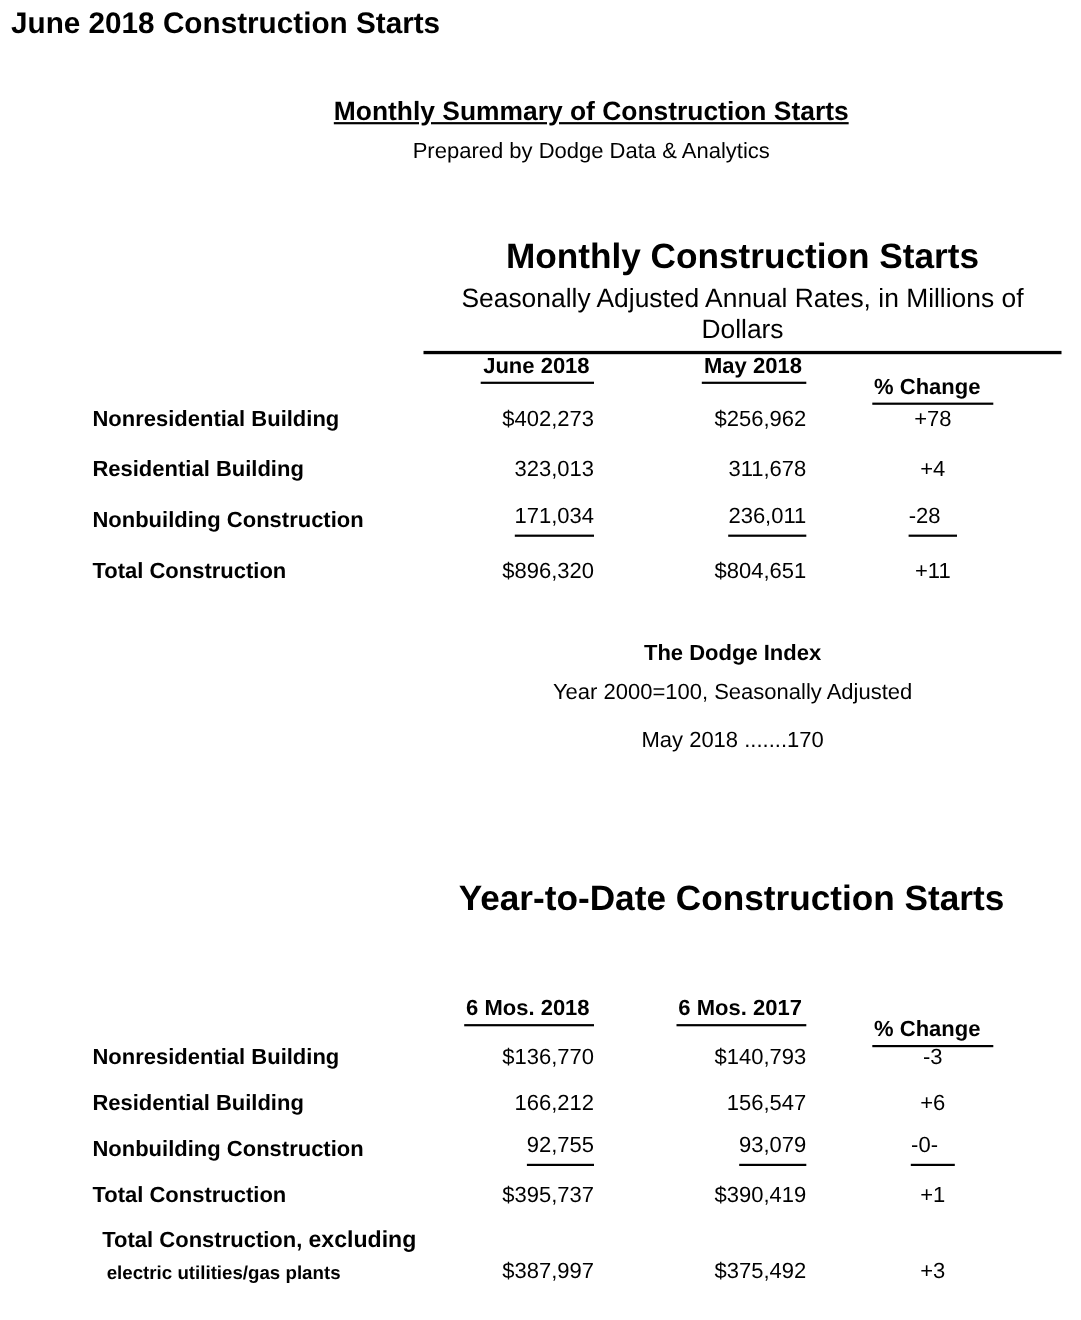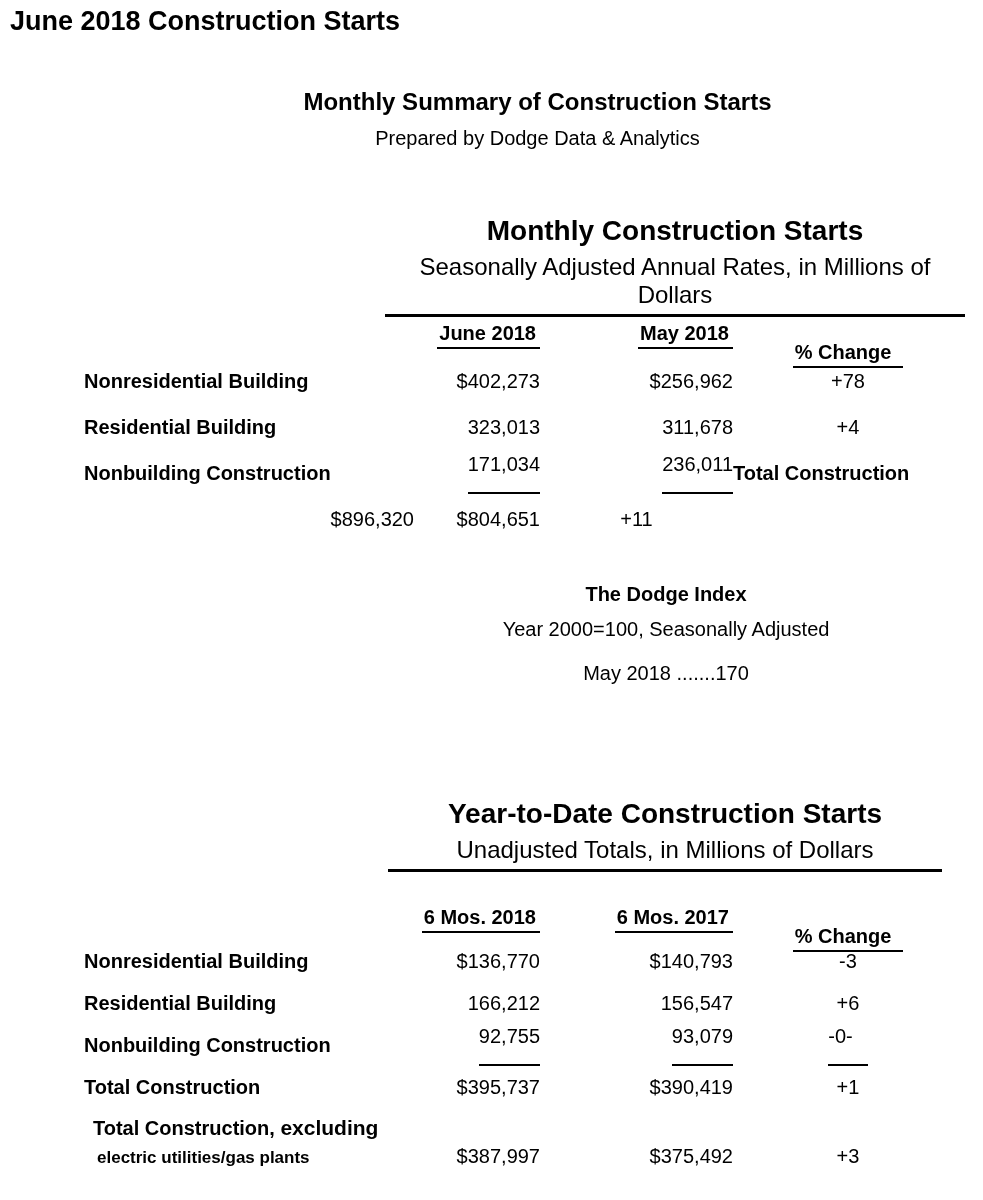--- a/index.html
+++ b/index.html
@@ -8,41 +8,41 @@
     color:#000;font-family:"Liberation Sans","DejaVu Sans",sans-serif;
     -webkit-font-smoothing:antialiased;
   }
   .abs{position:absolute;}
 
   
   .page-title{left:10px;top:6px;font-size:27px;font-weight:bold;letter-spacing:0;}
 
   
   .doc-header{left:92px;right:0;top:88px;text-align:center;}
-  .doc-title{font-size:24px;font-weight:bold;}
+  .doc-title{font-size:24px;font-weight:bold;text-decoration:underline;}
   .doc-sub{font-size:20px;margin-top:11px;}
 
   
   .sect{text-align:center;}
-  .sect-title{font-size:28px;font-weight:bold;}
+  .sect-title{font-size:32px;font-weight:bold;}
   .sect-sub{font-size:24px;margin-top:6px;padding-bottom:5px;border-bottom:3px solid #000;}
   .sect-monthly{left:385px;top:215px;width:580px;}
   .sect-ytd{left:388px;top:798px;width:554px;}
 
   
   .tbl{display:grid;grid-template-columns:330px 126px 193px 230px;align-items:center;font-size:20px;}
   .tbl-monthly{left:84px;top:312px;grid-auto-rows:46px;}
   .tbl-ytd{left:84px;top:898px;grid-auto-rows:42px;}
   .tbl .lbl{font-weight:bold;}
   .tbl .num{text-align:right;}
   .tbl .chg{text-align:center;}
   .hdr{font-weight:bold;}
   .hdr span{display:inline-block;border-bottom:2px solid #000;padding:0 4px 2px 2px;}
   .hdr.chg span{padding-right:12px;margin-top:39px;}
-  .u{display:inline-block;border-bottom:2px solid #000;padding-bottom:16px;}
+  .u{display:inline-block;border-bottom:2px solid #000;padding-bottom:5px;}
   .u.trail{padding-right:15px;}
 
   
   .dodge{left:350px;top:583px;width:632px;text-align:center;}
   .dodge-title{font-size:20px;font-weight:bold;}
   .dodge-sub{font-size:20px;margin-top:12px;}
   .dodge-line{font-size:20px;margin-top:21px;}
 
   
   .xrow{left:84px;top:1116px;display:grid;grid-template-columns:330px 126px 193px 230px;align-items:end;font-size:20px;}
@@ -80,36 +80,36 @@
   <div class="chg">+78</div>
 
   <div class="lbl">Residential Building</div>
   <div class="num">323,013</div>
   <div class="num">311,678</div>
   <div class="chg">+4</div>
 
   <div class="lbl">Nonbuilding Construction</div>
   <div class="num"><span class="u">171,034</span></div>
   <div class="num"><span class="u">236,011</span></div>
+  <div class="chg"><span class="u trail">-28</span></div>
 
   <div class="lbl">Total Construction</div>
   <div class="num">$896,320</div>
   <div class="num">$804,651</div>
   <div class="chg">+11</div>
 </div>
 
 <div class="abs dodge">
   <div class="dodge-title">The Dodge Index</div>
   <div class="dodge-sub">Year 2000=100, Seasonally Adjusted</div>
   <div class="dodge-line"><span>May 2018</span> <span>.......</span><span>170</span></div>
 </div>
 
 <div class="abs sect sect-ytd">
   <div class="sect-title">Year-to-Date Construction Starts</div>
-  <div class="sect-sub">Unadjusted Totals, in Millions of Dollars</div>
 </div>
 
 <div class="abs tbl tbl-ytd">
   <div></div>
   <div class="hdr num"><span>6 Mos. 2018</span></div>
   <div class="hdr num"><span>6 Mos. 2017</span></div>
   <div class="hdr chg"><span>% Change</span></div>
 
   <div class="lbl">Nonresidential Building</div>
   <div class="num">$136,770</div>

